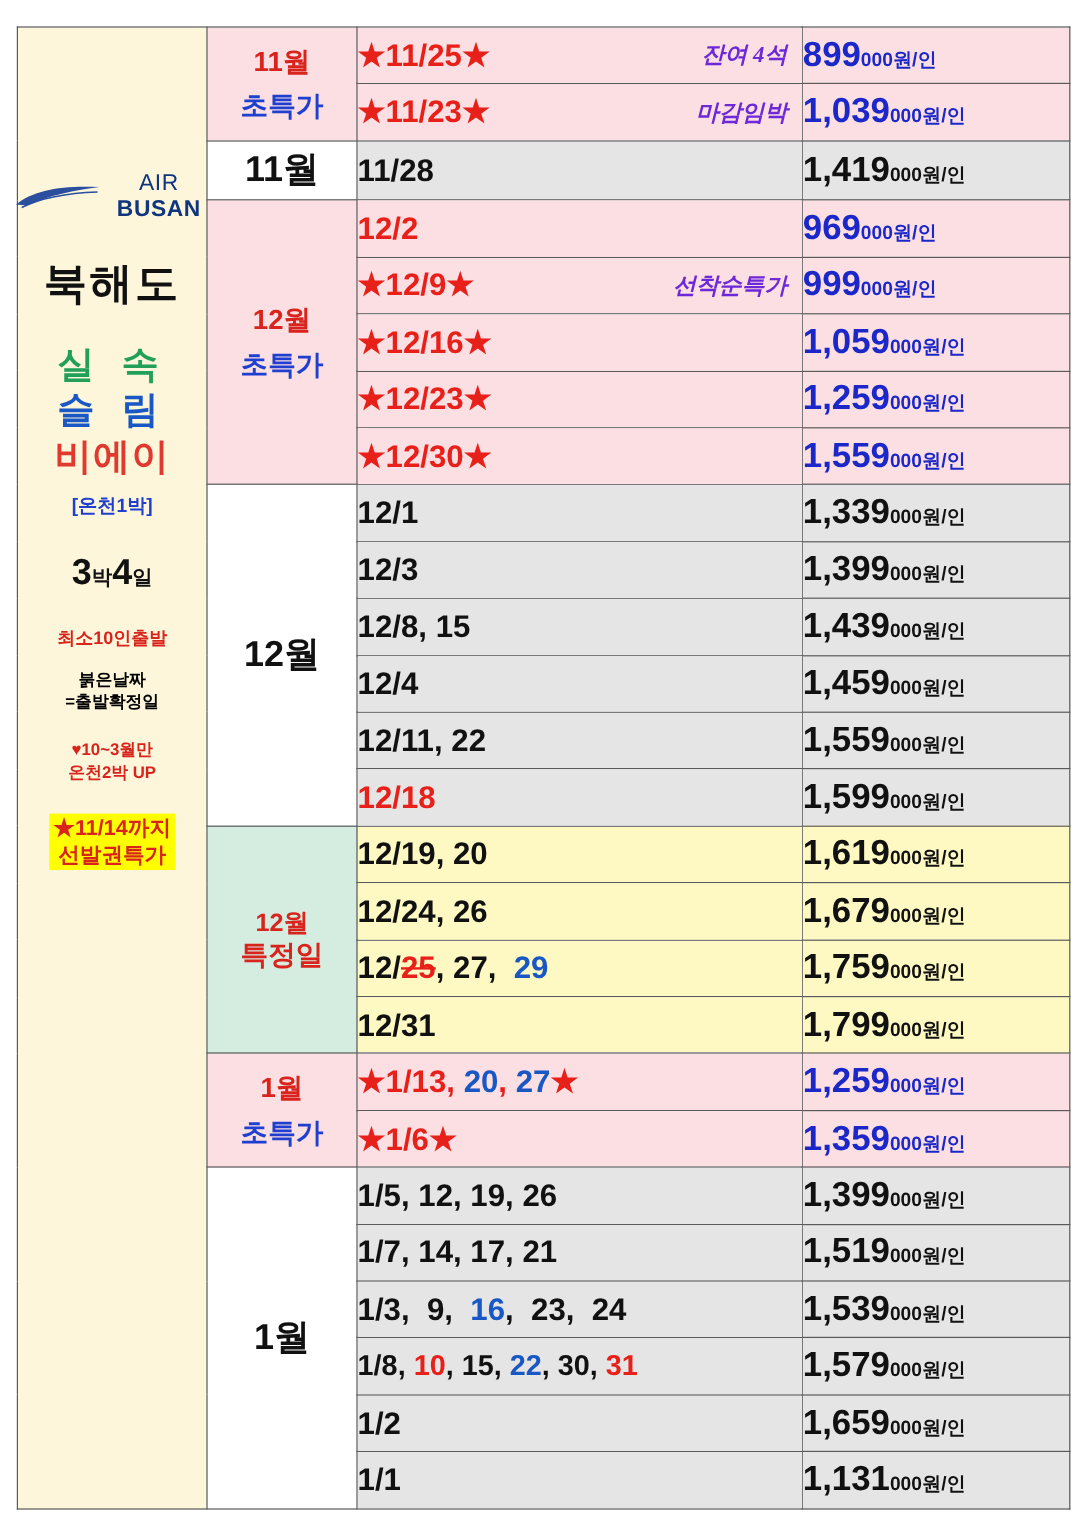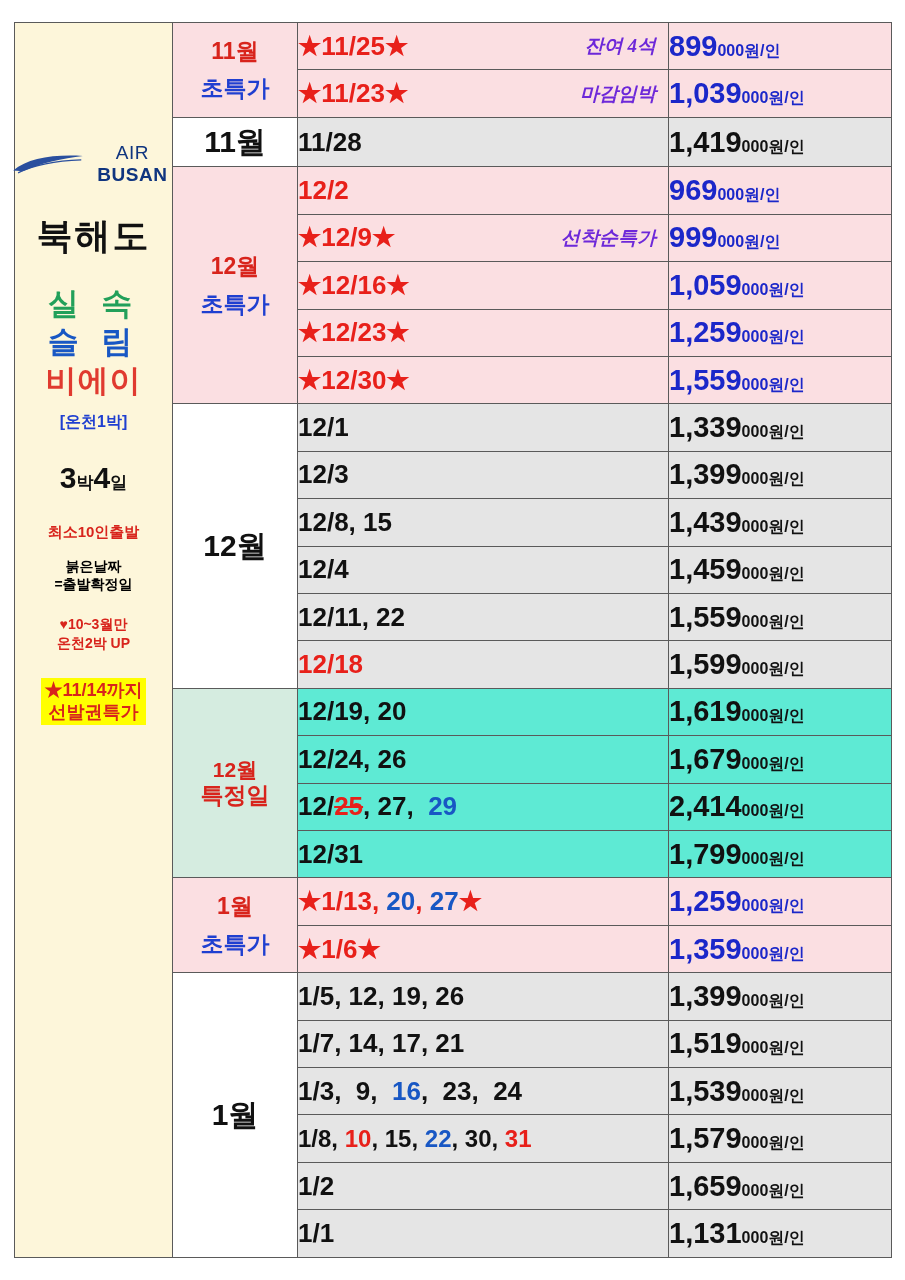--- a/index.html
+++ b/index.html
@@ -157,21 +157,21 @@
     top: 50%;
     transform: translateY(-50%);
     font-size: 19px;
     font-weight: bold;
     font-style: italic;
     color: #6d28d9;
     font-family: "Liberation Serif", serif;
   }
   .bg-sale { background: #fbdfe2; }
   .bg-white { background: #e5e5e5; margin-top: 31px; }
-  .bg-green { background: #5eead4; }
+  .bg-green { background: #fef9c3; }
 
   
   .price-cell {
     text-align: left;
     font-weight: bold;
     color: #111;
     white-space: nowrap;
     padding: 0 6px;
   }
   .price-cell .big { font-size: 29px; }
@@ -390,21 +390,21 @@
     </td>
     <td class="price-cell bg-green">
       <span class="big">1,679</span><span class="small">000원/인</span>
     </td>
   </tr>
   <tr>
     <td class="dates bg-green">
       <span>12/<span class="strike">25</span>, 27, &nbsp;<span class="blue">29</span></span>
     </td>
     <td class="price-cell bg-green">
-      <span class="big">2,414</span><span class="small">000원/인</span>
+      <span class="big">1,759</span><span class="small">000원/인</span>
     </td>
   </tr>
   <tr>
     <td class="dates bg-green">
       <span>12/31</span>
     </td>
     <td class="price-cell bg-green">
       <span class="big">1,799</span><span class="small">000원/인</span>
     </td>
   </tr>

